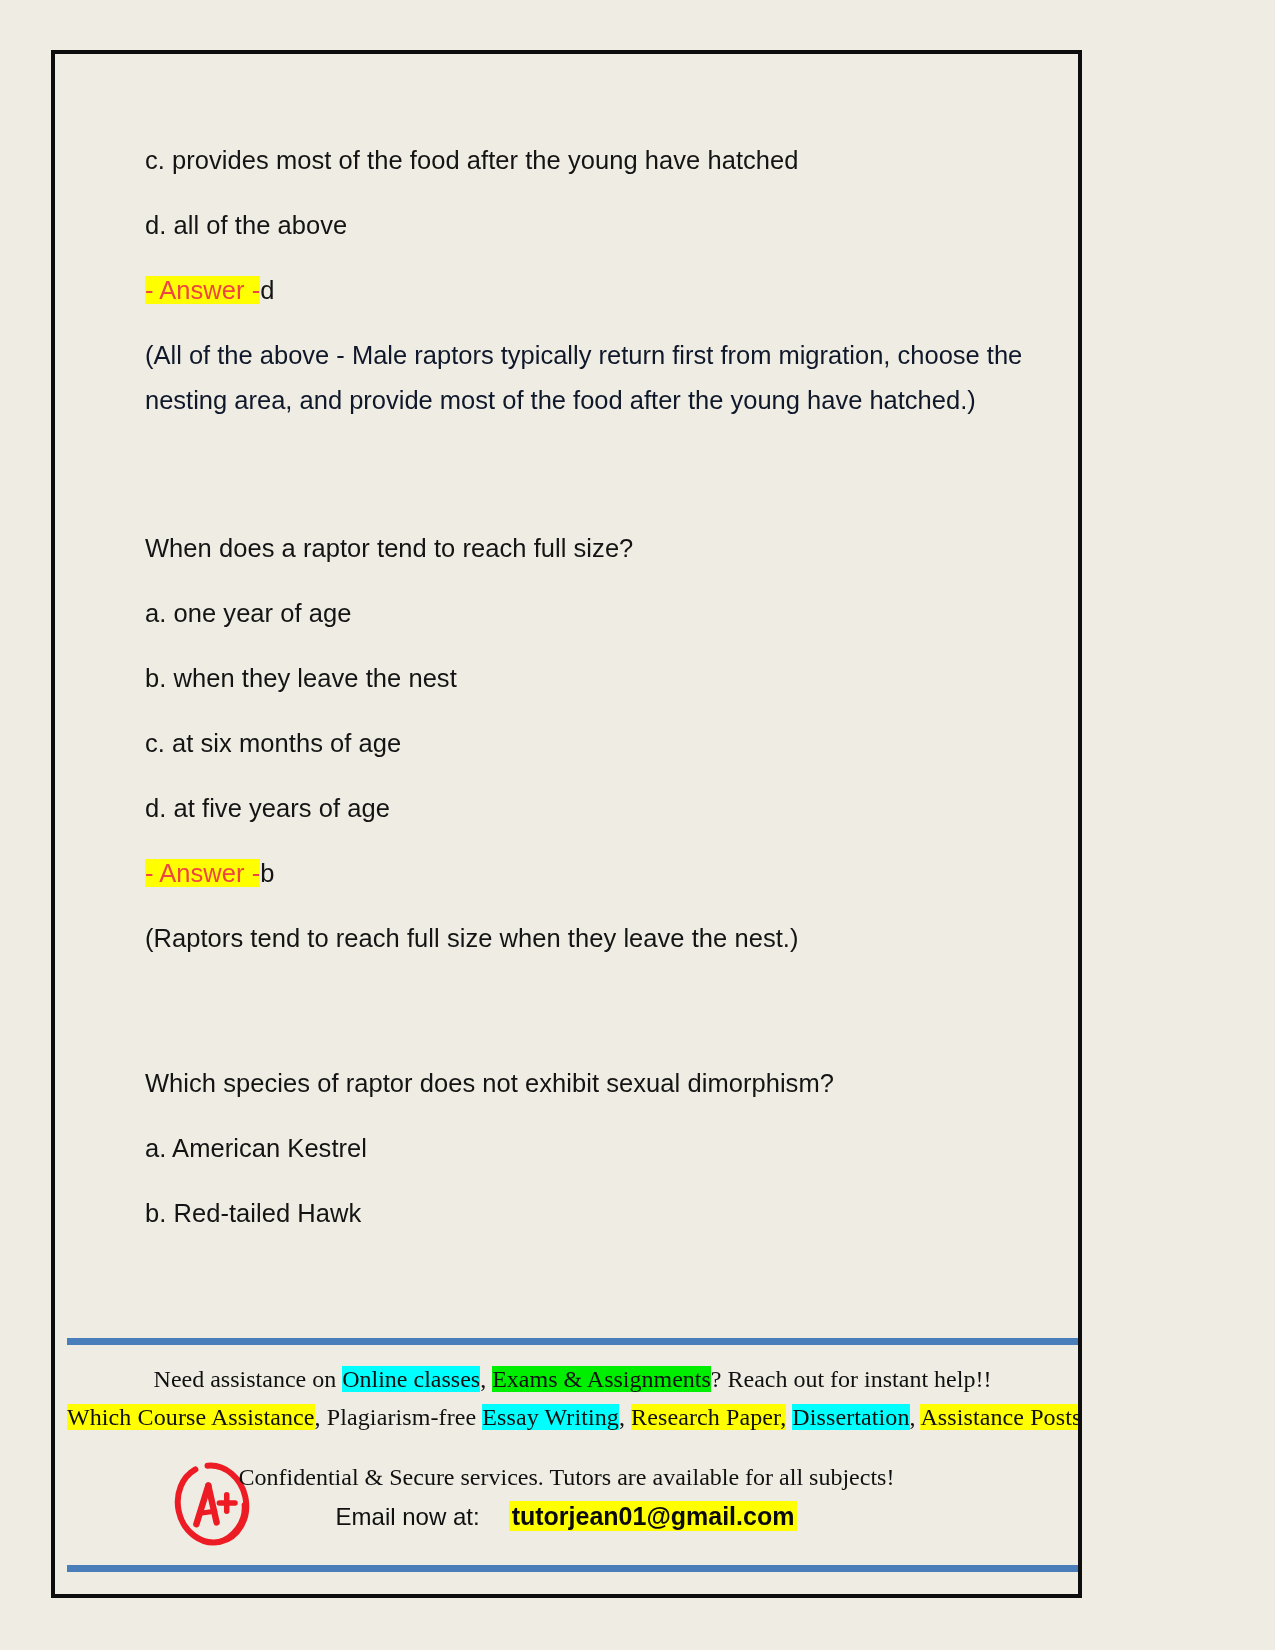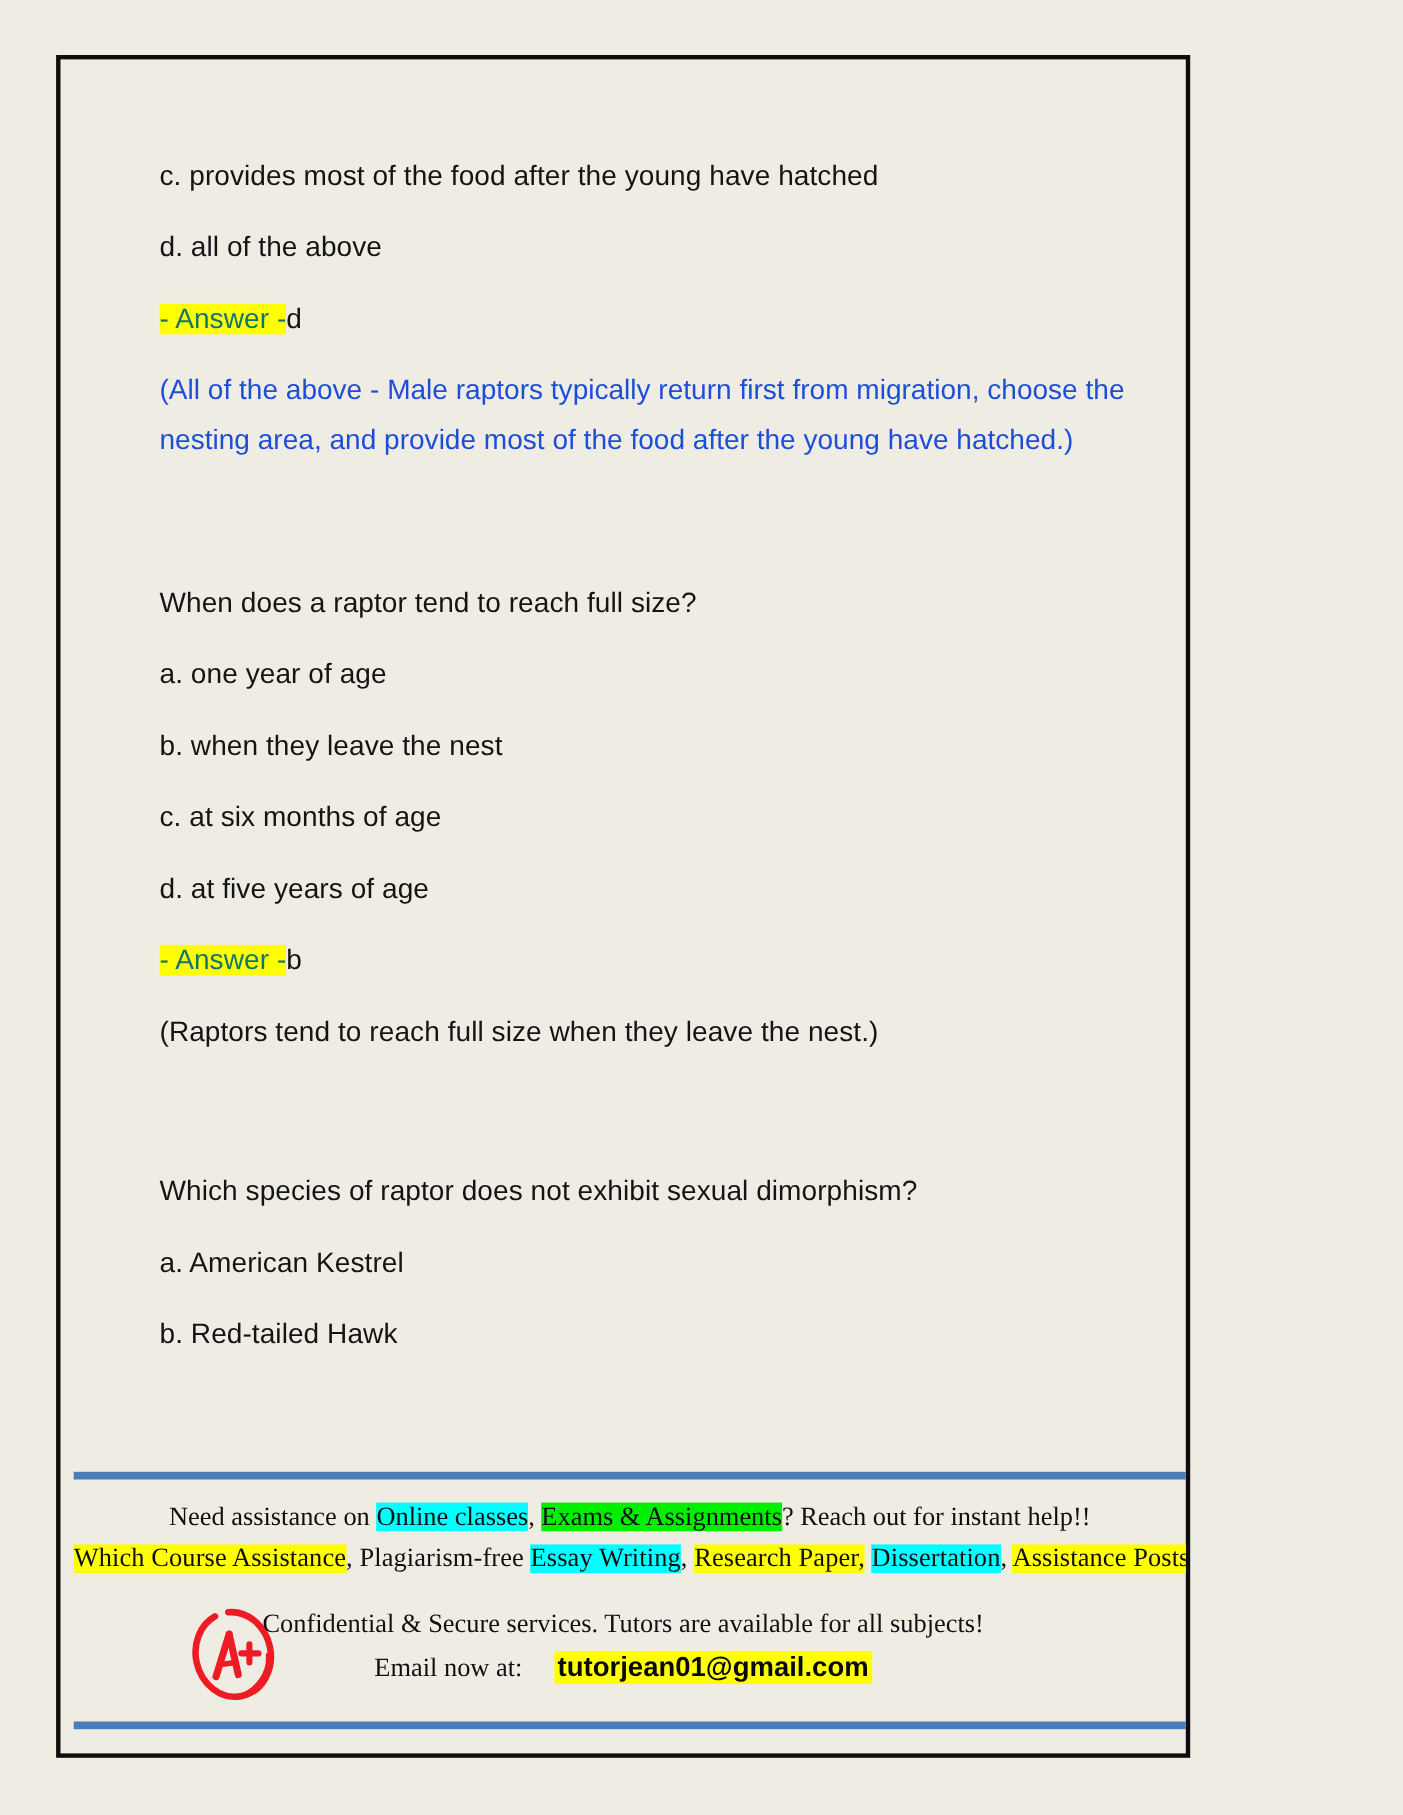--- a/index.html
+++ b/index.html
@@ -42,30 +42,30 @@
     line-height: 45px;
     color: #141414;
     letter-spacing: 0.05px;
     white-space: pre-wrap;
     margin: 0 0 20px 0;
   }
   .doc-para {
     font-family: "Liberation Sans", sans-serif;
     font-size: 25.5px;
     line-height: 45px;
-    color: #1d4ed8;
+    color: #0f172a;
     margin: 0 0 20px 0;
     max-width: 910px;
   }
   .spacer-block { height: 83px; }
   .spacer-block-sm { height: 80px; }
 
   .hl-yellow {
     background: #FFFF00;
-    color: #0f766e;
+    color: #ef4444;
   }
 
   
   #promo-footer {
     position: absolute;
     left: 0;
     right: 0;
     bottom: 0;
     height: 256px;
   }
@@ -126,21 +126,21 @@
   }
   #email-address {
     font-family: "Liberation Sans", sans-serif;
     font-weight: bold;
     font-size: 25px;
     background: #FFFF00;
     color: #0a0a0a;
     padding: 1px 3px;
     margin-left: 17px;
   }
-  .contact-label { font-family: Liberation Serif, serif; }
+  .contact-label { font-family: Liberation Sans, sans-serif; }
 </style>
 </head>
 <body>
 
 <div id="page-sheet">
 
   <div id="doc-body">
 
     <p class="doc-line">c. provides most of the food after the young have hatched</p>
 

